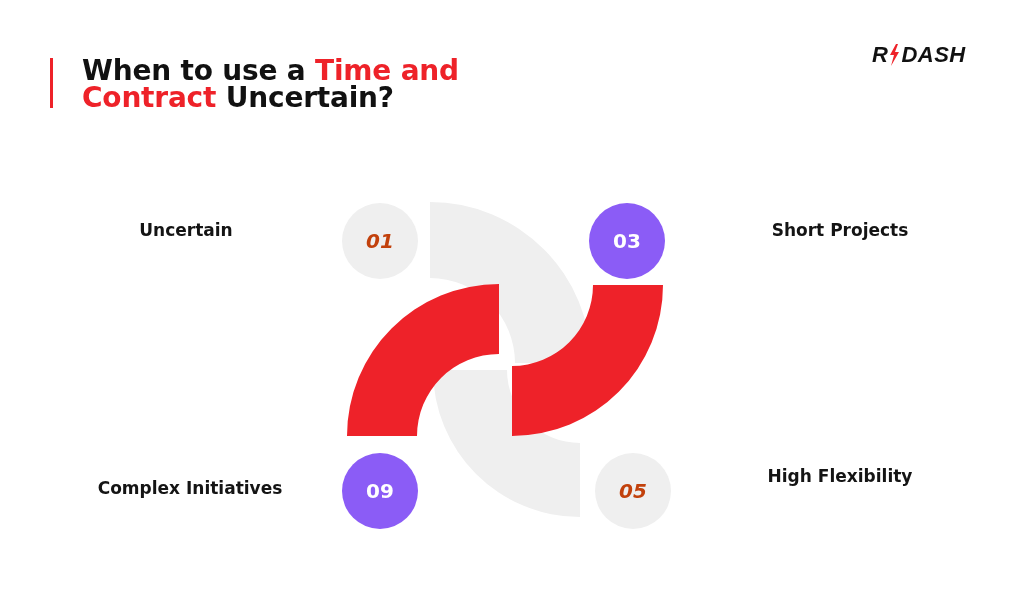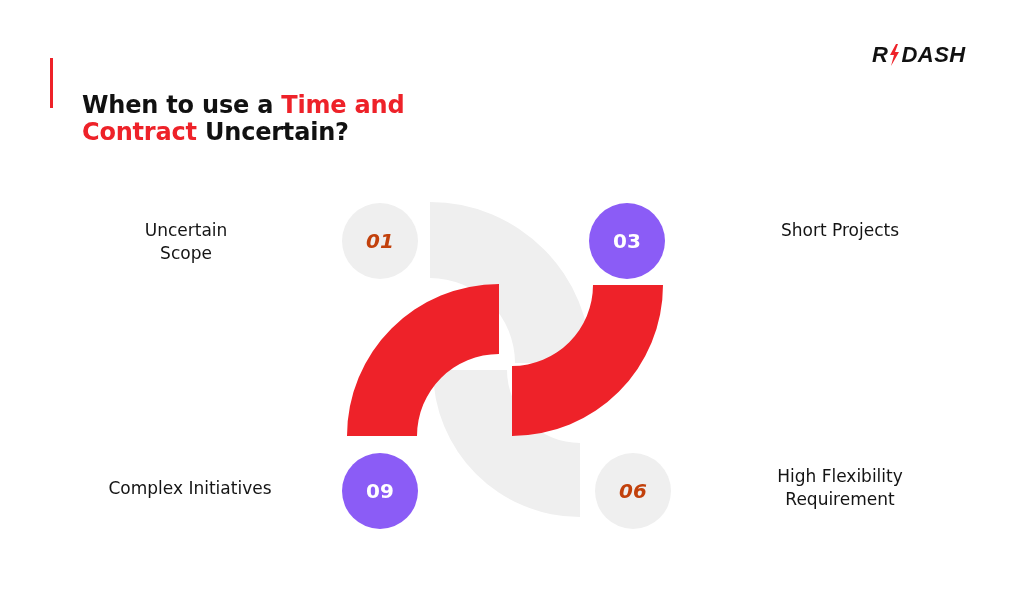--- a/index.html
+++ b/index.html
@@ -1,28 +1,28 @@
 <!DOCTYPE html>
 <html><head>
 <meta charset="utf-8">
 <style>
   * { box-sizing: border-box; margin: 0; padding: 0; }
   html, body { width: 1024px; height: 614px; background: #ffffff; overflow: hidden; }
   body { position: relative; font-family: "DejaVu Sans", "Liberation Sans", sans-serif; color: #111111; }
 
   .title-bar { position: absolute; left: 50px; top: 58px; width: 3px; height: 50px; background: #ee2229; }
-  .title { position: absolute; left: 82px; top: 57px; font-size: 24px; line-height: 27px; font-weight: 600; color: #111; letter-spacing: -0.2px; margin-top: 35px; }
+  .title { position: absolute; left: 82px; top: 57px; font-size: 28px; line-height: 27px; font-weight: 600; color: #111; letter-spacing: -0.2px; }
   .title .accent { color: #ee2229; }
 
   .logo { position: absolute; left: 872px; top: 40px; height: 30px; font-family: "Liberation Sans", sans-serif; font-weight: 900; font-style: italic; font-size: 22px; color: #111; letter-spacing: 0.5px; display: flex; align-items: center; }
   .logo .bolt { display: inline-block; width: 12px; height: 22px; margin: 0 1px 0 0; }
 
   .diagram { position: absolute; left: 0; top: 0; width: 1024px; height: 614px; }
 
-  .label { position: absolute; font-size: 17px; line-height: 23px; font-weight: 400; color: #141414; text-align: center; }
+  .label { position: absolute; font-size: 17px; line-height: 23px; font-weight: 700; color: #141414; text-align: center; }
   .label-1 { left: 116px; top: 219px; width: 140px; }
   .label-2 { left: 70px; top: 477px; width: 240px; }
   .label-3 { left: 740px; top: 219px; width: 200px; }
   .label-4 { left: 740px; top: 465px; width: 200px; }
 
   .num { position: absolute; width: 76px; height: 76px; border-radius: 50%; display: flex; align-items: center; justify-content: center; font-size: 20px; font-weight: 700; }
   .num.gray { background: #efefef; color: #c2410c; font-style: italic; }
   .num.red { background: #8b5cf6; color: #ffffff; }
   .num-1 { left: 342px; top: 203px; }
   .num-3 { left: 589px; top: 203px; }
@@ -60,29 +60,27 @@
 <div class="num gray num-1">
     <span>01</span>
   </div>
 <div class="num red num-3">
     <span>03</span>
   </div>
 <div class="num red num-2">
     <span>09</span>
   </div>
 <div class="num gray num-4">
-    <span>06</span>
+    <span>05</span>
   </div>
 
 <div class="label label-1">
   <div>Uncertain</div>
-  <div>Scope</div>
 </div>
 <div class="label label-2">
   <div>Complex Initiatives</div>
 </div>
 <div class="label label-3">
   <div>Short Projects</div>
 </div>
 <div class="label label-4">
   <div>High Flexibility</div>
-  <div>Requirement</div>
 </div>
 
 </body></html>

